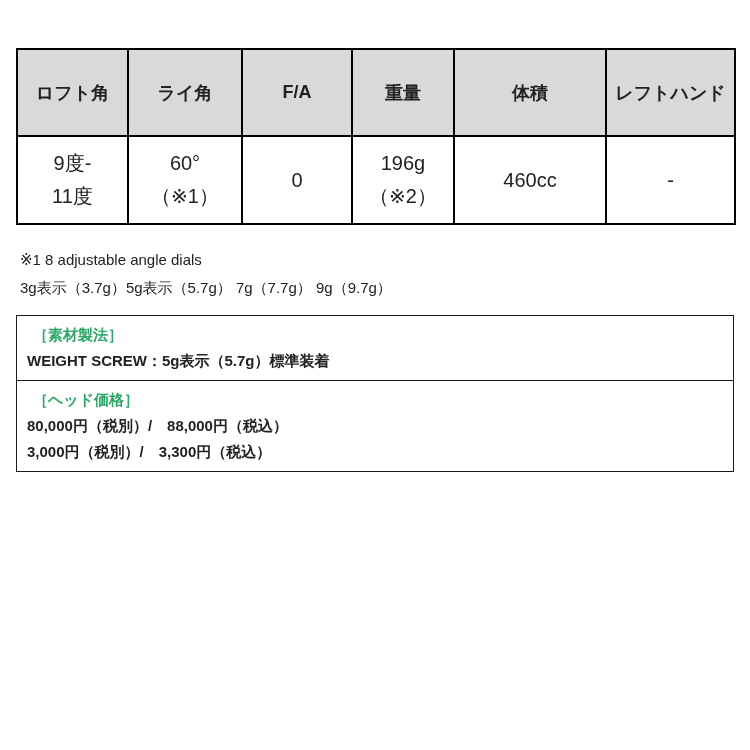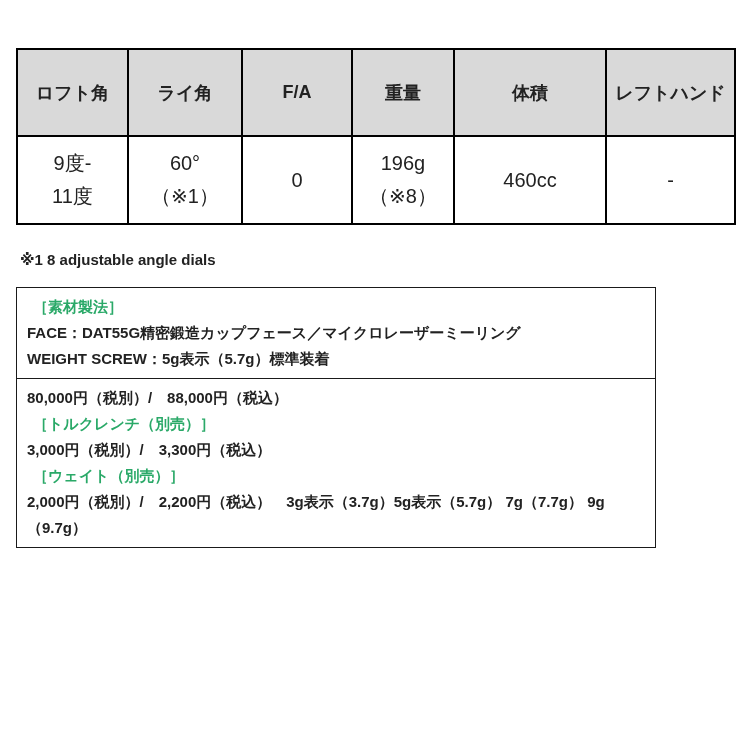--- a/index.html
+++ b/index.html
@@ -43,28 +43,28 @@
   table.spec td {
     font-size: 20px;
     font-weight: normal;
     height: 88px;
     line-height: 33px;
   }
   
   .notes {
     margin-top: 21px;
     font-size: 15px;
-    font-weight: bold;
+    font-weight: normal;
     line-height: 28px;
     padding-left: 4px;
   }
   .notes p { margin: 0; }
   
   .box {
-    width: 640px;
+    width: 718px;
     border: 1px solid var(--box_border);
     padding: 6px 10px;
     font-size: 15px;
     font-weight: bold;
     line-height: 26px;
   }
   .box-material { margin-top: 13px; }
   .box-price { margin-top: -1px; }
   .box p { margin: 0; }
   .green-label {
@@ -95,46 +95,42 @@
       <th>体積</th>
       <th>レフトハンド</th>
     </tr>
     <tr>
       <td>9度-
 11度</td>
       <td>60°
 （※1）</td>
       <td>0</td>
       <td>196g
-（※8）</td>
+（※2）</td>
       <td>460cc</td>
       <td>-</td>
     </tr>
   </tbody>
     </table>
 
   <div class="notes">
     <p>※1 8 adjustable angle dials</p>
+    <p>3g表示（3.7g）5g表示（5.7g） 7g（7.7g） 9g（9.7g）</p>
   </div>
 
   <div class="box box-material">
     <p class="green-label">［素材製法］</p>
-    <p>FACE：DAT55G精密鍛造カップフェース／マイクロレーザーミーリング</p>
     <p>WEIGHT SCREW：5g表示（5.7g）標準装着</p>
   </div>
 
   <div class="box box-price">
     <div>
+      <p class="green-label">［ヘッド価格］</p>
       <p>80,000円（税別）/　88,000円（税込）</p>
     </div>
     <div>
-      <p class="green-label">［トルクレンチ（別売）］</p>
       <p>3,000円（税別）/　3,300円（税込）</p>
     </div>
     <div>
-    </div>
-    <div>
-      <p class="green-label">［ウェイト（別売）］</p>
-      <p>2,000円（税別）/　2,200円（税込）　3g表示（3.7g）5g表示（5.7g） 7g（7.7g） 9g（9.7g）</p>
     </div>
   </div>
 
 </div>
 
 </body></html>

